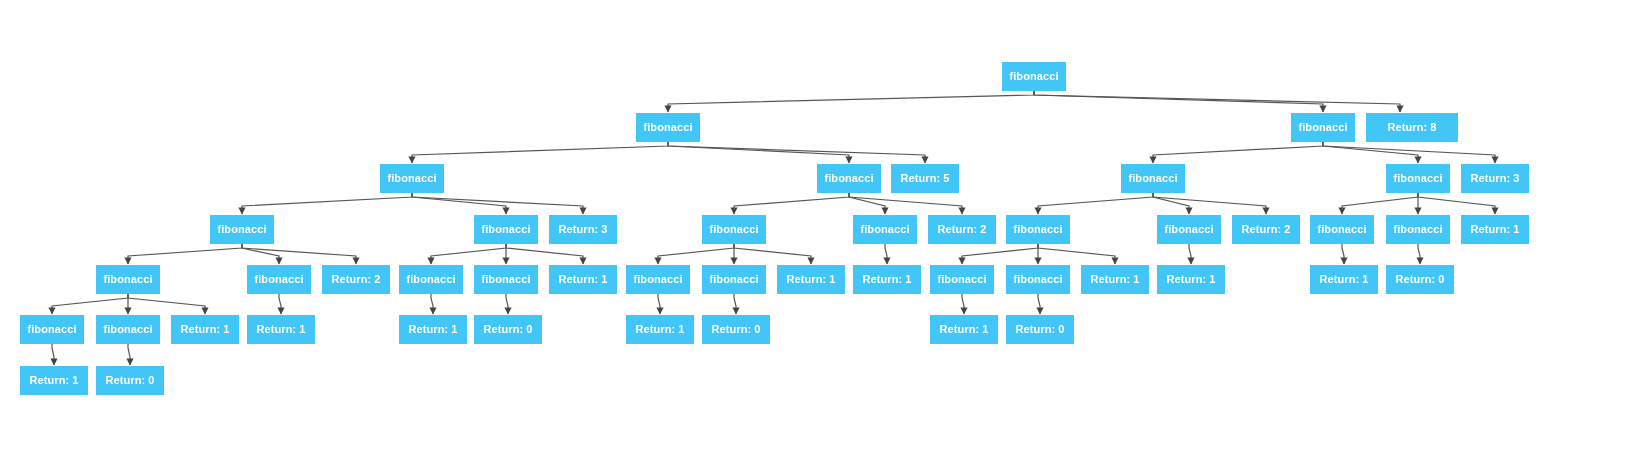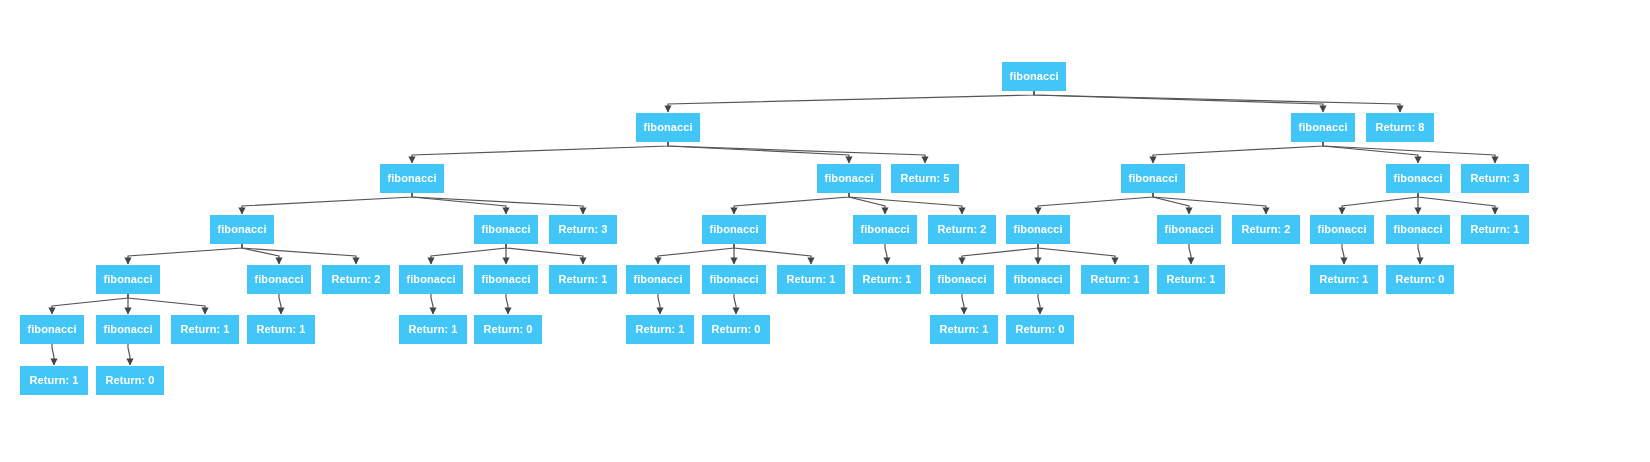--- a/index.html
+++ b/index.html
@@ -105,21 +105,21 @@
         <path d="M962,294 L962,298 L964,306 L964,314" fill="none" stroke="#555555" stroke-width="1.2" marker-end="url(#arrowhead)"></path>
         <path d="M1038,294 L1038,298 L1040,306 L1040,314" fill="none" stroke="#555555" stroke-width="1.2" marker-end="url(#arrowhead)"></path>
         <path d="M52,344 L52,348 L54,357 L54,365" fill="none" stroke="#555555" stroke-width="1.2" marker-end="url(#arrowhead)"></path>
         <path d="M128,344 L128,348 L130,357 L130,365" fill="none" stroke="#555555" stroke-width="1.2" marker-end="url(#arrowhead)"></path>
       </g>
   </svg>
   <div id="nodes">
       <div class="node call" style="left: 1002px; top: 62px; width: 64px; background: rgb(65, 198, 247); color: rgb(255, 255, 255);">fibonacci</div>
       <div class="node call" style="left: 636px; top: 113px; width: 64px; background: rgb(65, 198, 247); color: rgb(255, 255, 255);">fibonacci</div>
       <div class="node call" style="left: 1291px; top: 113px; width: 64px; background: rgb(65, 198, 247); color: rgb(255, 255, 255);">fibonacci</div>
-      <div class="node ret" style="left: 1366px; top: 113px; width: 68px; background: rgb(65, 198, 247); color: rgb(255, 255, 255);">Return: 8</div>
+      <div class="node ret" style="left: 1366px; top: 113px; width: 92px; background: rgb(65, 198, 247); color: rgb(255, 255, 255);">Return: 8</div>
       <div class="node call" style="left: 380px; top: 164px; width: 64px; background: rgb(65, 198, 247); color: rgb(255, 255, 255);">fibonacci</div>
       <div class="node call" style="left: 817px; top: 164px; width: 64px; background: rgb(65, 198, 247); color: rgb(255, 255, 255);">fibonacci</div>
       <div class="node ret" style="left: 891px; top: 164px; width: 68px; background: rgb(65, 198, 247); color: rgb(255, 255, 255);">Return: 5</div>
       <div class="node call" style="left: 1121px; top: 164px; width: 64px; background: rgb(65, 198, 247); color: rgb(255, 255, 255);">fibonacci</div>
       <div class="node call" style="left: 1386px; top: 164px; width: 64px; background: rgb(65, 198, 247); color: rgb(255, 255, 255);">fibonacci</div>
       <div class="node ret" style="left: 1461px; top: 164px; width: 68px; background: rgb(65, 198, 247); color: rgb(255, 255, 255);">Return: 3</div>
       <div class="node call" style="left: 210px; top: 215px; width: 64px; background: rgb(65, 198, 247); color: rgb(255, 255, 255);">fibonacci</div>
       <div class="node call" style="left: 474px; top: 215px; width: 64px; background: rgb(65, 198, 247); color: rgb(255, 255, 255);">fibonacci</div>
       <div class="node ret" style="left: 549px; top: 215px; width: 68px; background: rgb(65, 198, 247); color: rgb(255, 255, 255);">Return: 3</div>
       <div class="node call" style="left: 702px; top: 215px; width: 64px; background: rgb(65, 198, 247); color: rgb(255, 255, 255);">fibonacci</div>

